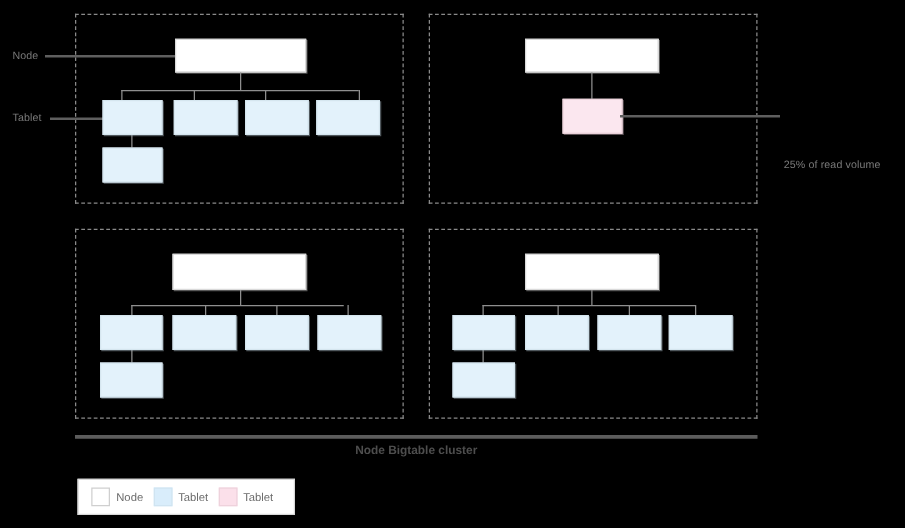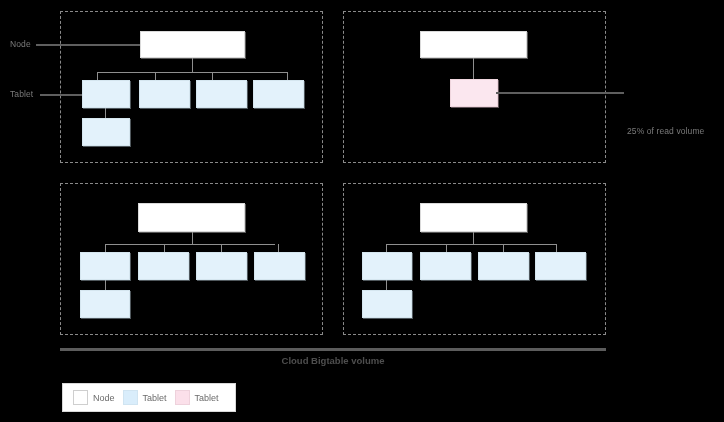--- a/index.html
+++ b/index.html
@@ -201,21 +201,21 @@
   <div class="line-v" style="left:556px; top:244px; height:8px;"></div>
   <div class="line-v" style="left:386px; top:280px; height:10px;"></div>
 
   <div class="box box-tablet" style="left:362px; top:252px; width:50px; height:28px;"></div>
   <div class="box box-tablet" style="left:420px; top:252px; width:51px; height:28px;"></div>
   <div class="box box-tablet" style="left:478px; top:252px; width:51px; height:28px;"></div>
   <div class="box box-tablet" style="left:535px; top:252px; width:51px; height:28px;"></div>
   <div class="box box-tablet" style="left:362px; top:290px; width:50px; height:28px;"></div>
 
   <div class="caption-rule" style="left:60px; top:348px; width:546px;"></div>
-  <div class="caption" style="left:60px; top:355px; width:546px;">Cloud Bigtable volume</div>
+  <div class="caption" style="left:60px; top:355px; width:546px;">Node Bigtable cluster</div>
 
   <div class="legend" style="left:62px; top:383px; width:174px; height:29px;">
 
     <div class="legend-item">
       <span class="legend-swatch sw-node"></span>
       <span class="legend-text">Node</span>
     </div>
 
     <div class="legend-item">
       <span class="legend-swatch sw-tablet"></span>

